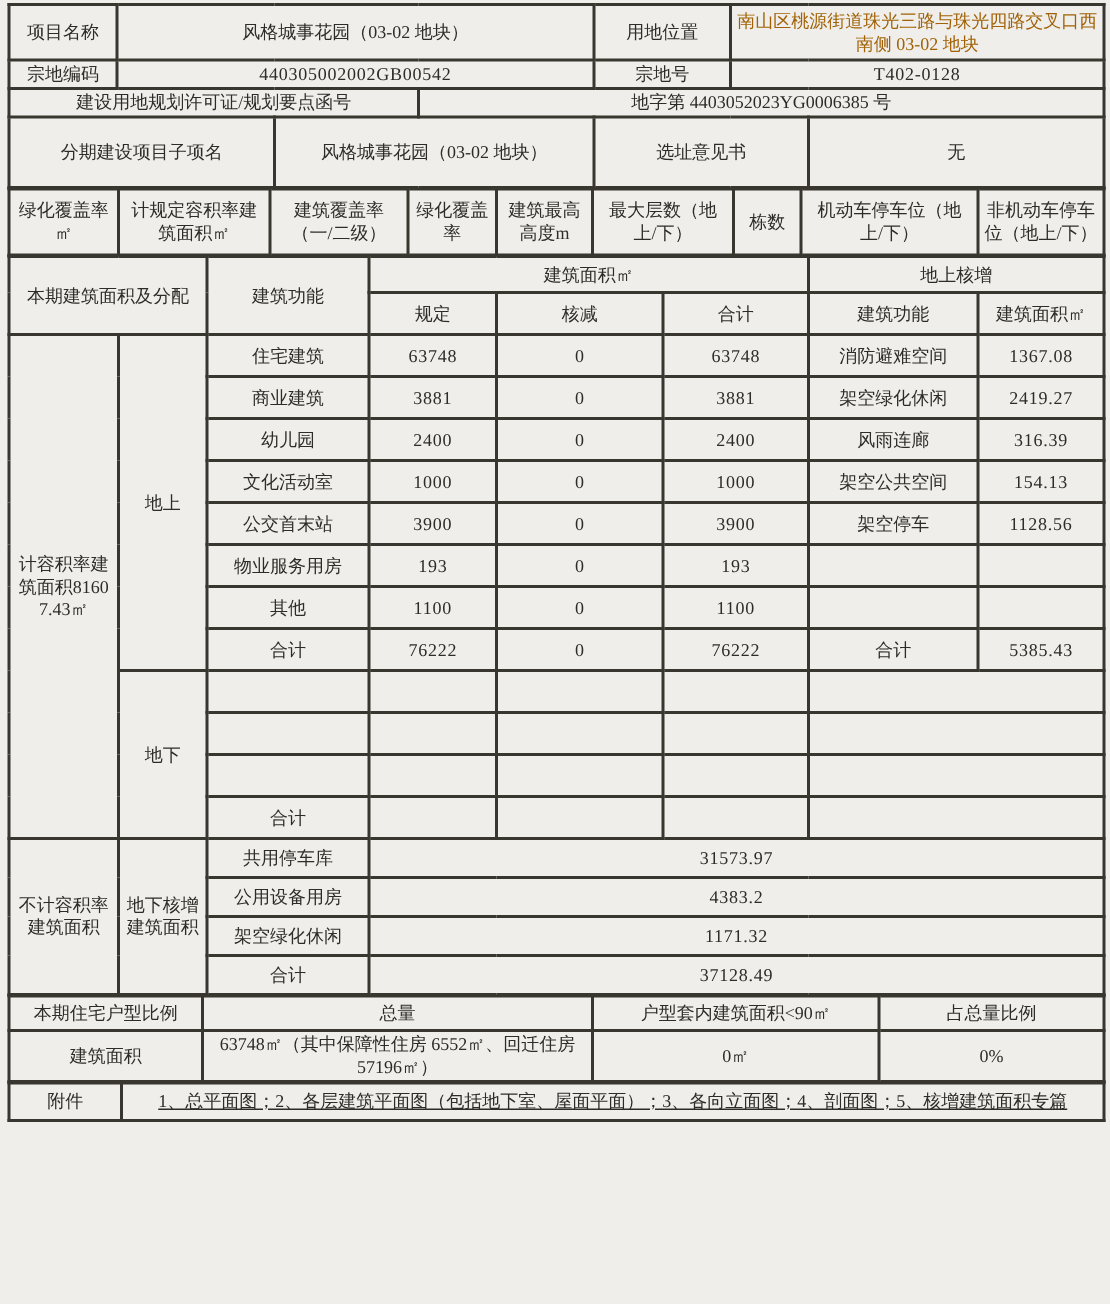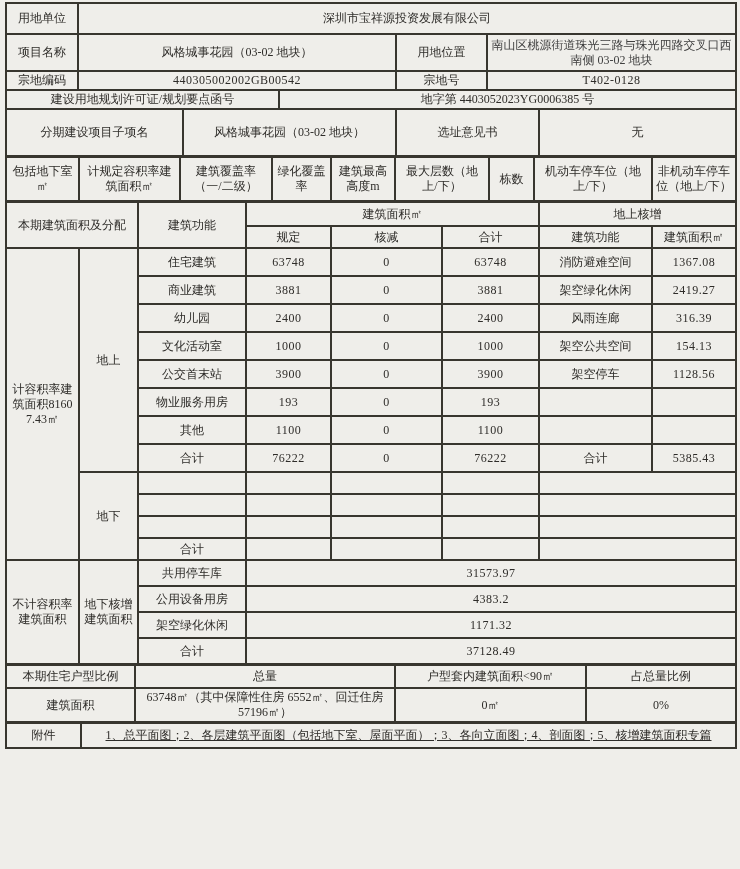--- a/index.html
+++ b/index.html
@@ -23,23 +23,23 @@
     border:2px solid #38362f;
     text-align:center;
     vertical-align:middle;
     padding:1px 3px;
     overflow:hidden;
     font-size:12px;
     line-height:1.25;
   }
   .h31{height:31px}.h37{height:37px}.h29{height:18px}.h30{height:30px}
   .h47{height:47px}.h44{height:44px}.h36{height:36px}.h24{height:24px}
-  .h22{height:22px}.h28{height:28px}.h26{height:26px}.h23{height:23px}
+  .h22{height:28px}.h28{height:28px}.h26{height:26px}.h23{height:23px}
   .h25{height:25px}
-  .sm{font-size:8px;color:#404040;letter-spacing:0;}
+  .sm{font-size:8px;color:#a16207;letter-spacing:0;}
   .hd{font-size:10.5px;line-height:1.35;}
   .num{font-size:12.5px;letter-spacing:.5px;}
   .ba{word-break:break-all;}
   .long{font-size:11px;text-align:left;padding:1px 6px;text-decoration:underline;}
   .longc{font-size:11px;}
 </style>
 </head>
 <body>
 
 <div class="page">
@@ -48,24 +48,20 @@
     <colgroup>
       <col style="width:72px">
         <col style="width:105px">
         <col style="width:96px">
       <col style="width:117px">
         <col style="width:91px">
         <col style="width:52px">
         <col style="width:197px">
     </colgroup>
     <tbody>
-        <tr class="h31">
-      <td>用地单位</td>
-      <td colspan="6">深圳市宝祥源投资发展有限公司</td>
-    </tr>
     <tr class="h37">
       <td>项目名称</td>
       <td colspan="3">风格城事花园（03-02 地块）</td>
       <td>用地位置</td>
       <td colspan="2" class="sm">南山区桃源街道珠光三路与珠光四路交叉口西南侧 03-02 地块</td>
     </tr>
     <tr class="h29">
       <td>宗地编码</td>
       <td colspan="3" class="num">440305002002GB00542</td>
       <td>宗地号</td>
@@ -91,21 +87,21 @@
         <col style="width:92px">
         <col style="width:59px">
       <col style="width:64px">
         <col style="width:94px">
         <col style="width:45px">
         <col style="width:118px">
         <col style="width:84px">
     </colgroup>
     <tbody>
         <tr class="h44">
-      <td class="hd">包括地下室㎡</td>
+      <td class="hd">绿化覆盖率㎡</td>
       <td class="hd">计规定容积率建筑面积㎡</td>
       <td class="hd">建筑覆盖率（一/二级）</td>
       <td class="hd">绿化覆盖率</td>
       <td class="hd">建筑最高高度m</td>
       <td class="hd">最大层数（地上/下）</td>
       <td class="hd">栋数</td>
       <td class="hd">机动车停车位（地上/下）</td>
       <td class="hd">非机动车停车位（地上/下）</td>
     </tr>
   </tbody>

